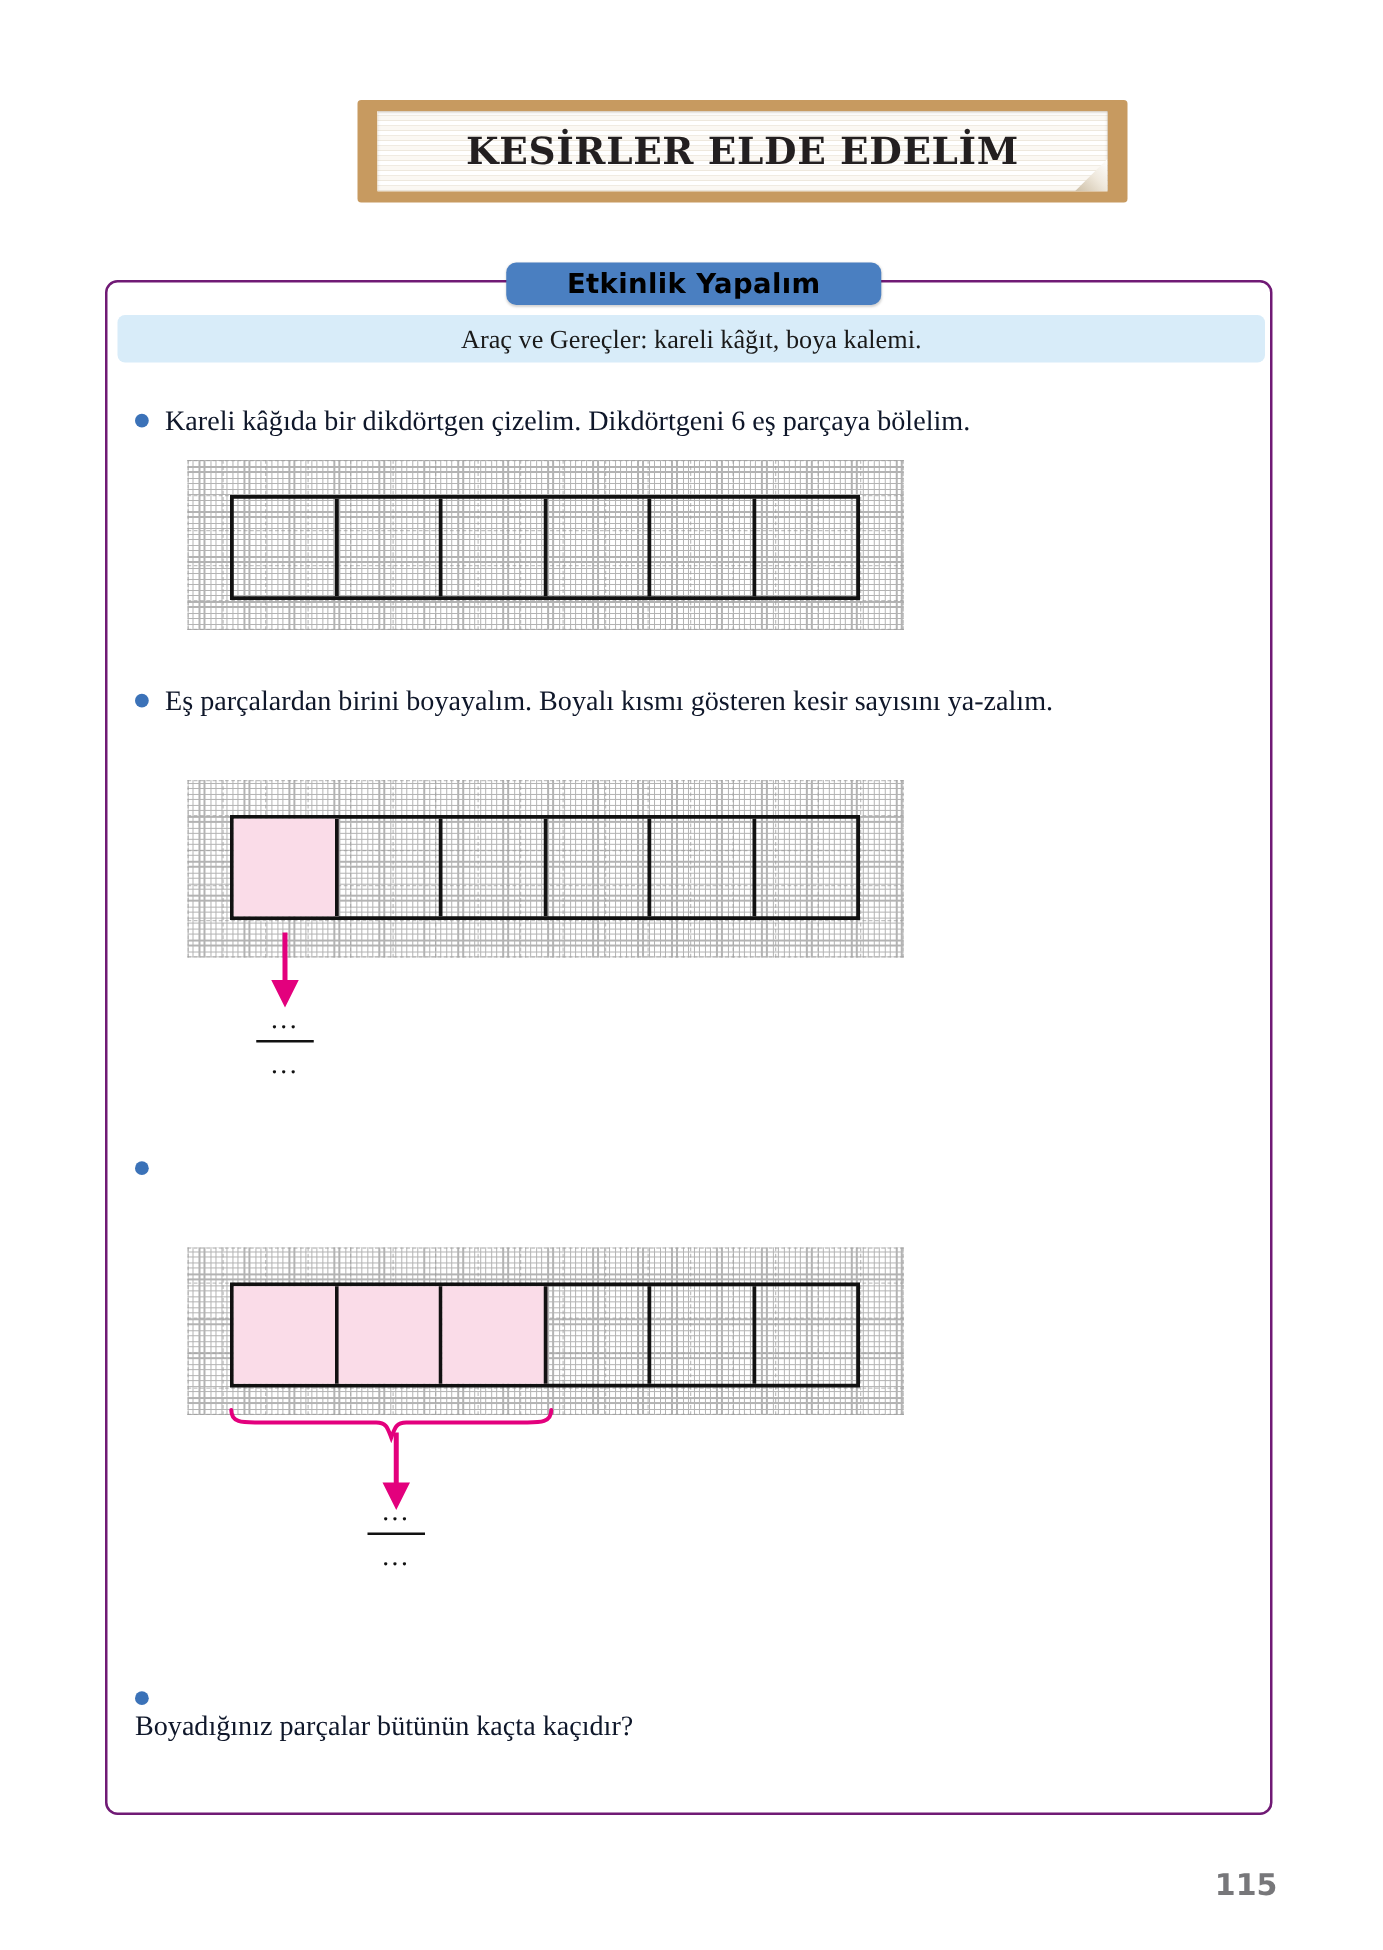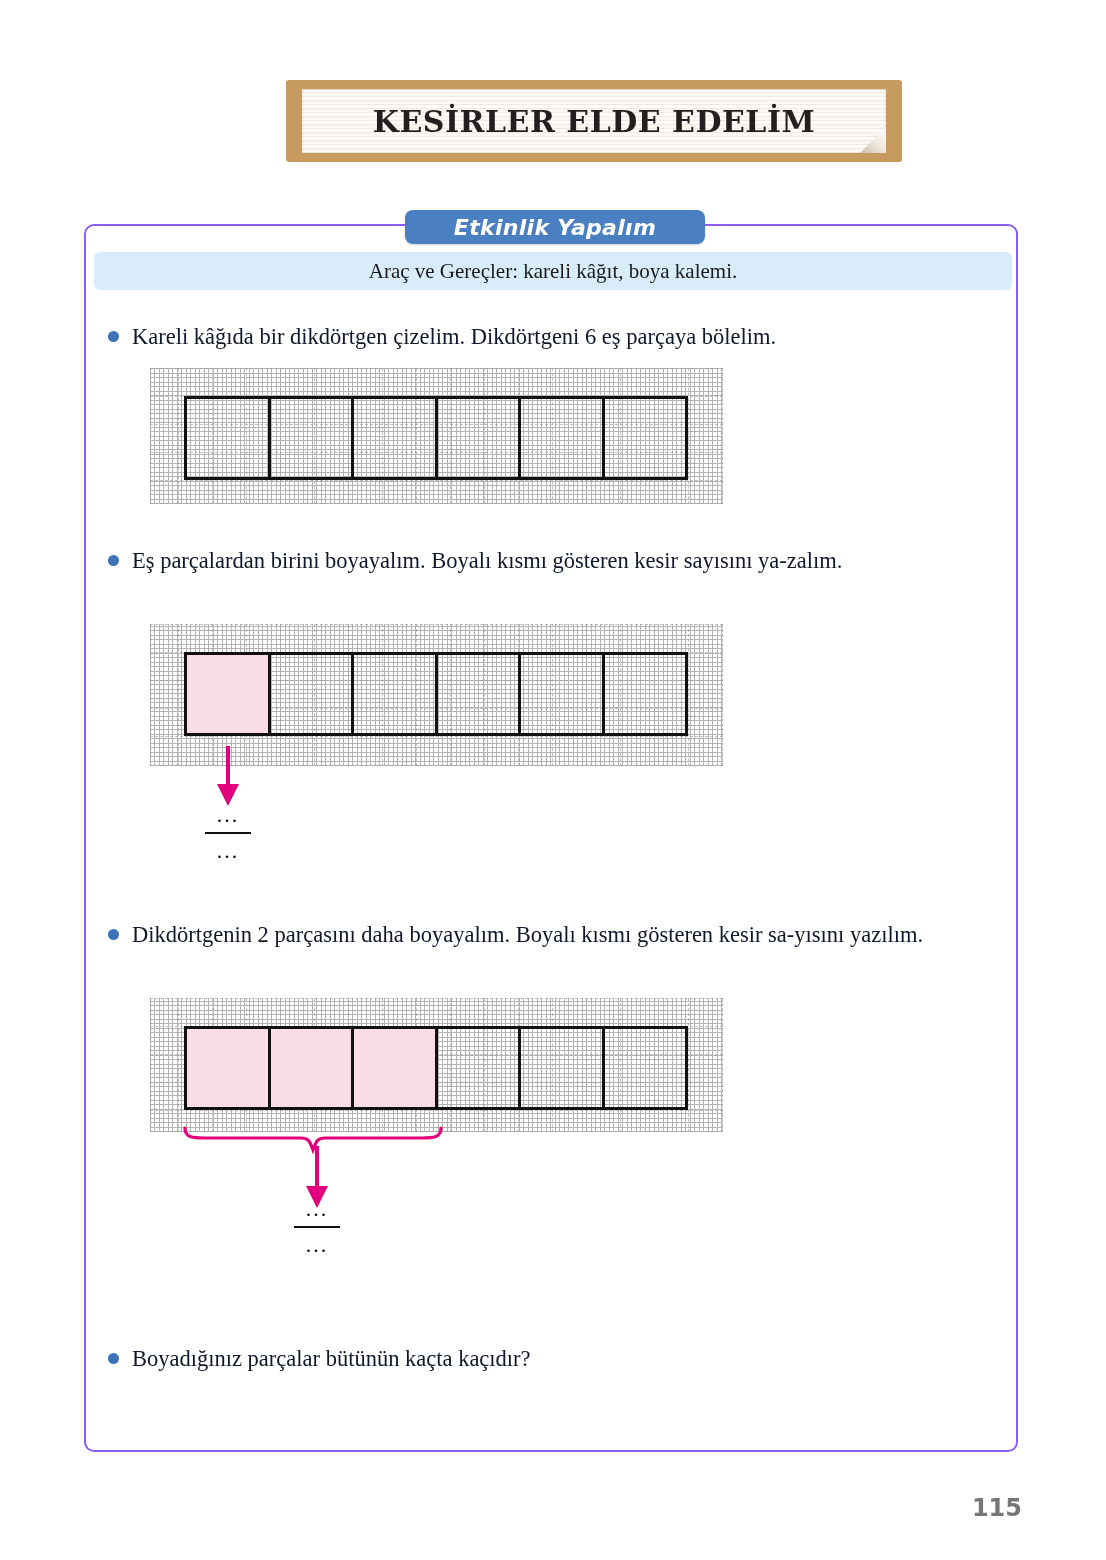--- a/index.html
+++ b/index.html
@@ -72,21 +72,21 @@
     white-space: nowrap;
   }
 
   
   .content-box {
     position: absolute;
     left: 84px;
     top: 224px;
     width: 934px;
     height: 1228px;
-    border: 2px solid #8b5cf6;
+    border: 2px solid #701a75;
     border-radius: 10px;
     box-sizing: border-box;
     background: #ffffff;
   }
 
   
   .badge {
     position: absolute;
     left: 405px;
     top: 210px;
@@ -94,24 +94,23 @@
     height: 34px;
     background: #4a7fc1;
     border-radius: 8px;
     display: flex;
     align-items: center;
     justify-content: center;
     box-shadow: 0 1px 2px rgba(0,0,0,.18);
   }
   .badge-text {
     font-family: "DejaVu Sans", sans-serif;
-    font-style: italic;
     font-weight: bold;
     font-size: 22px;
-    color: #ffffff;
+    color: #000000;
     letter-spacing: .3px;
     white-space: nowrap;
     text-align: right;
   }
 
   
   .materials {
     position: absolute;
     left: 8px;
     top: 26px;
@@ -341,21 +340,20 @@
   </svg>
 
   <div class="fraction" style="left:115px; top:578px;">
     <div class="num">...</div>
     <div class="bar"></div>
     <div class="den">...</div>
   </div>
 
   <div class="bullet-row" style="left:22px; top:692px; width:900px;">
     <span class="bullet-dot"></span>
-    <span class="bullet-text">Dikdörtgenin 2 parçasını daha boyayalım. Boyalı kısmı gösteren kesir sa-yısını yazılım.</span>
   </div>
 
   <div class="grid-area" style="left:64px; top:772px; width:573px; height:134px;">
     <div class="grid-dashes">
       <div class="gl-h" style="top:0px;"></div>
       <div class="gl-h" style="top:28px;"></div>
       <div class="gl-h" style="top:56px;"></div>
       <div class="gl-h" style="top:84px;"></div>
       <div class="gl-h" style="top:112px;"></div>
       <div class="gl-h" style="top:133px;"></div>
@@ -396,21 +394,21 @@
     <polygon points="20,62 9,40 31,40" fill="#e3007d"></polygon>
   </svg>
 
   <div class="fraction" style="left:204px; top:972px;">
     <div class="num">...</div>
     <div class="bar"></div>
     <div class="den">...</div>
   </div>
 
 
-  <div class="bullet-row" style="left:22px; top:1116px; width:900px;">
+  <div class="bullet-row" style="left:22px; top:1116px; width:900px;flex-direction:column;">
     <span class="bullet-dot"></span>
     <span class="bullet-text">Boyadığınız parçalar bütünün kaçta kaçıdır?</span>
   </div>
 
 </div>
 
 <div class="badge">
   <span class="badge-text">Etkinlik Yapalım</span>
 </div>
 

